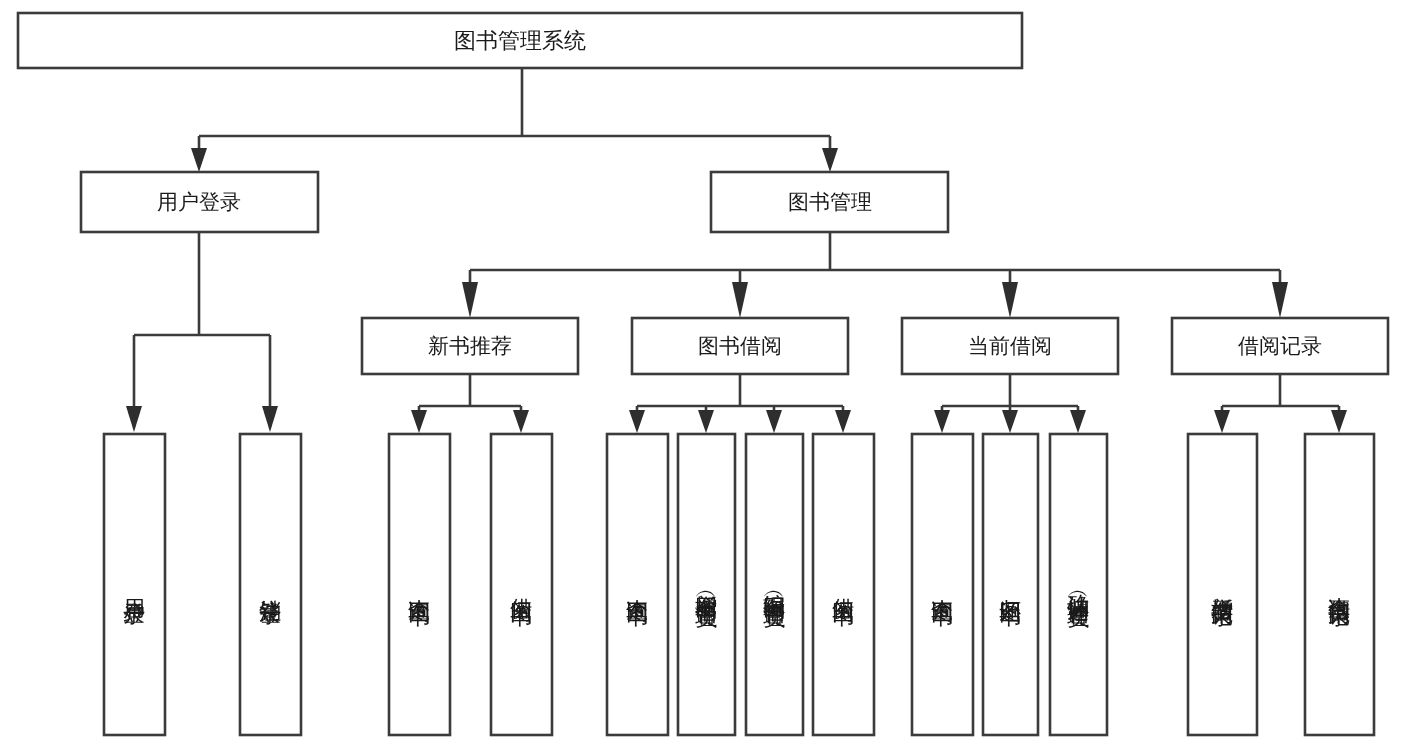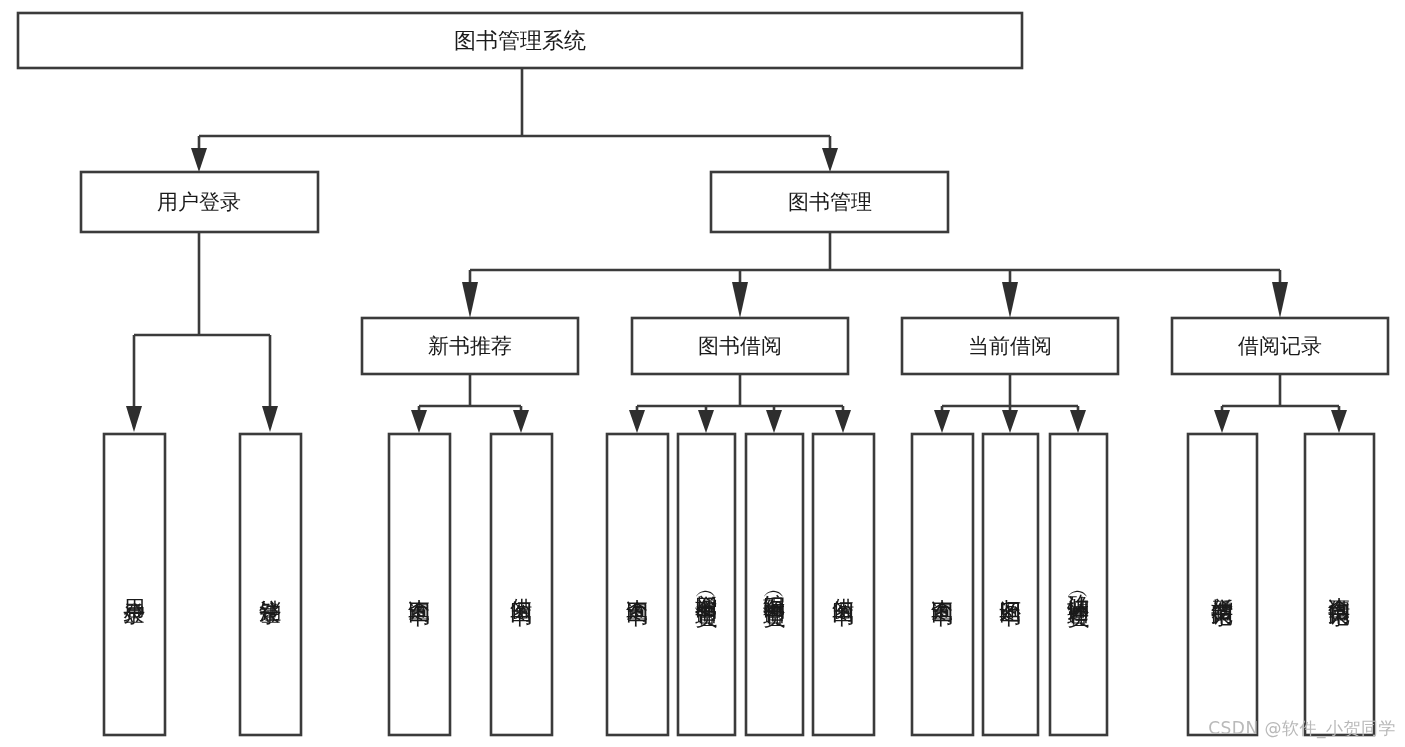--- a/index.html
+++ b/index.html
@@ -215,15 +215,14 @@
   <div class="vert-label" style="left:607px; top:434px; width:61px; height:301px;">查询图书</div>
   <div class="vert-label" style="left:678px; top:434px; width:57px; height:301px;">新增图书（管理员）</div>
   <div class="vert-label" style="left:746px; top:434px; width:57px; height:301px;">编辑图书（管理员）</div>
   <div class="vert-label" style="left:813px; top:434px; width:61px; height:301px;">借阅图书</div>
   <div class="vert-label" style="left:912px; top:434px; width:61px; height:301px;">查询图书</div>
   <div class="vert-label" style="left:983px; top:434px; width:55px; height:301px;">归还图书</div>
   <div class="vert-label" style="left:1050px; top:434px; width:57px; height:301px;">确认归还（管理员）</div>
   <div class="vert-label" style="left:1188px; top:434px; width:69px; height:301px;">新增借阅记录</div>
   <div class="vert-label" style="left:1305px; top:434px; width:69px; height:301px;">查询借阅记录</div>
 
-  <div class="watermark">CSDN @软件_小贺同学</div>
 
 </div>
 
 </body></html>

